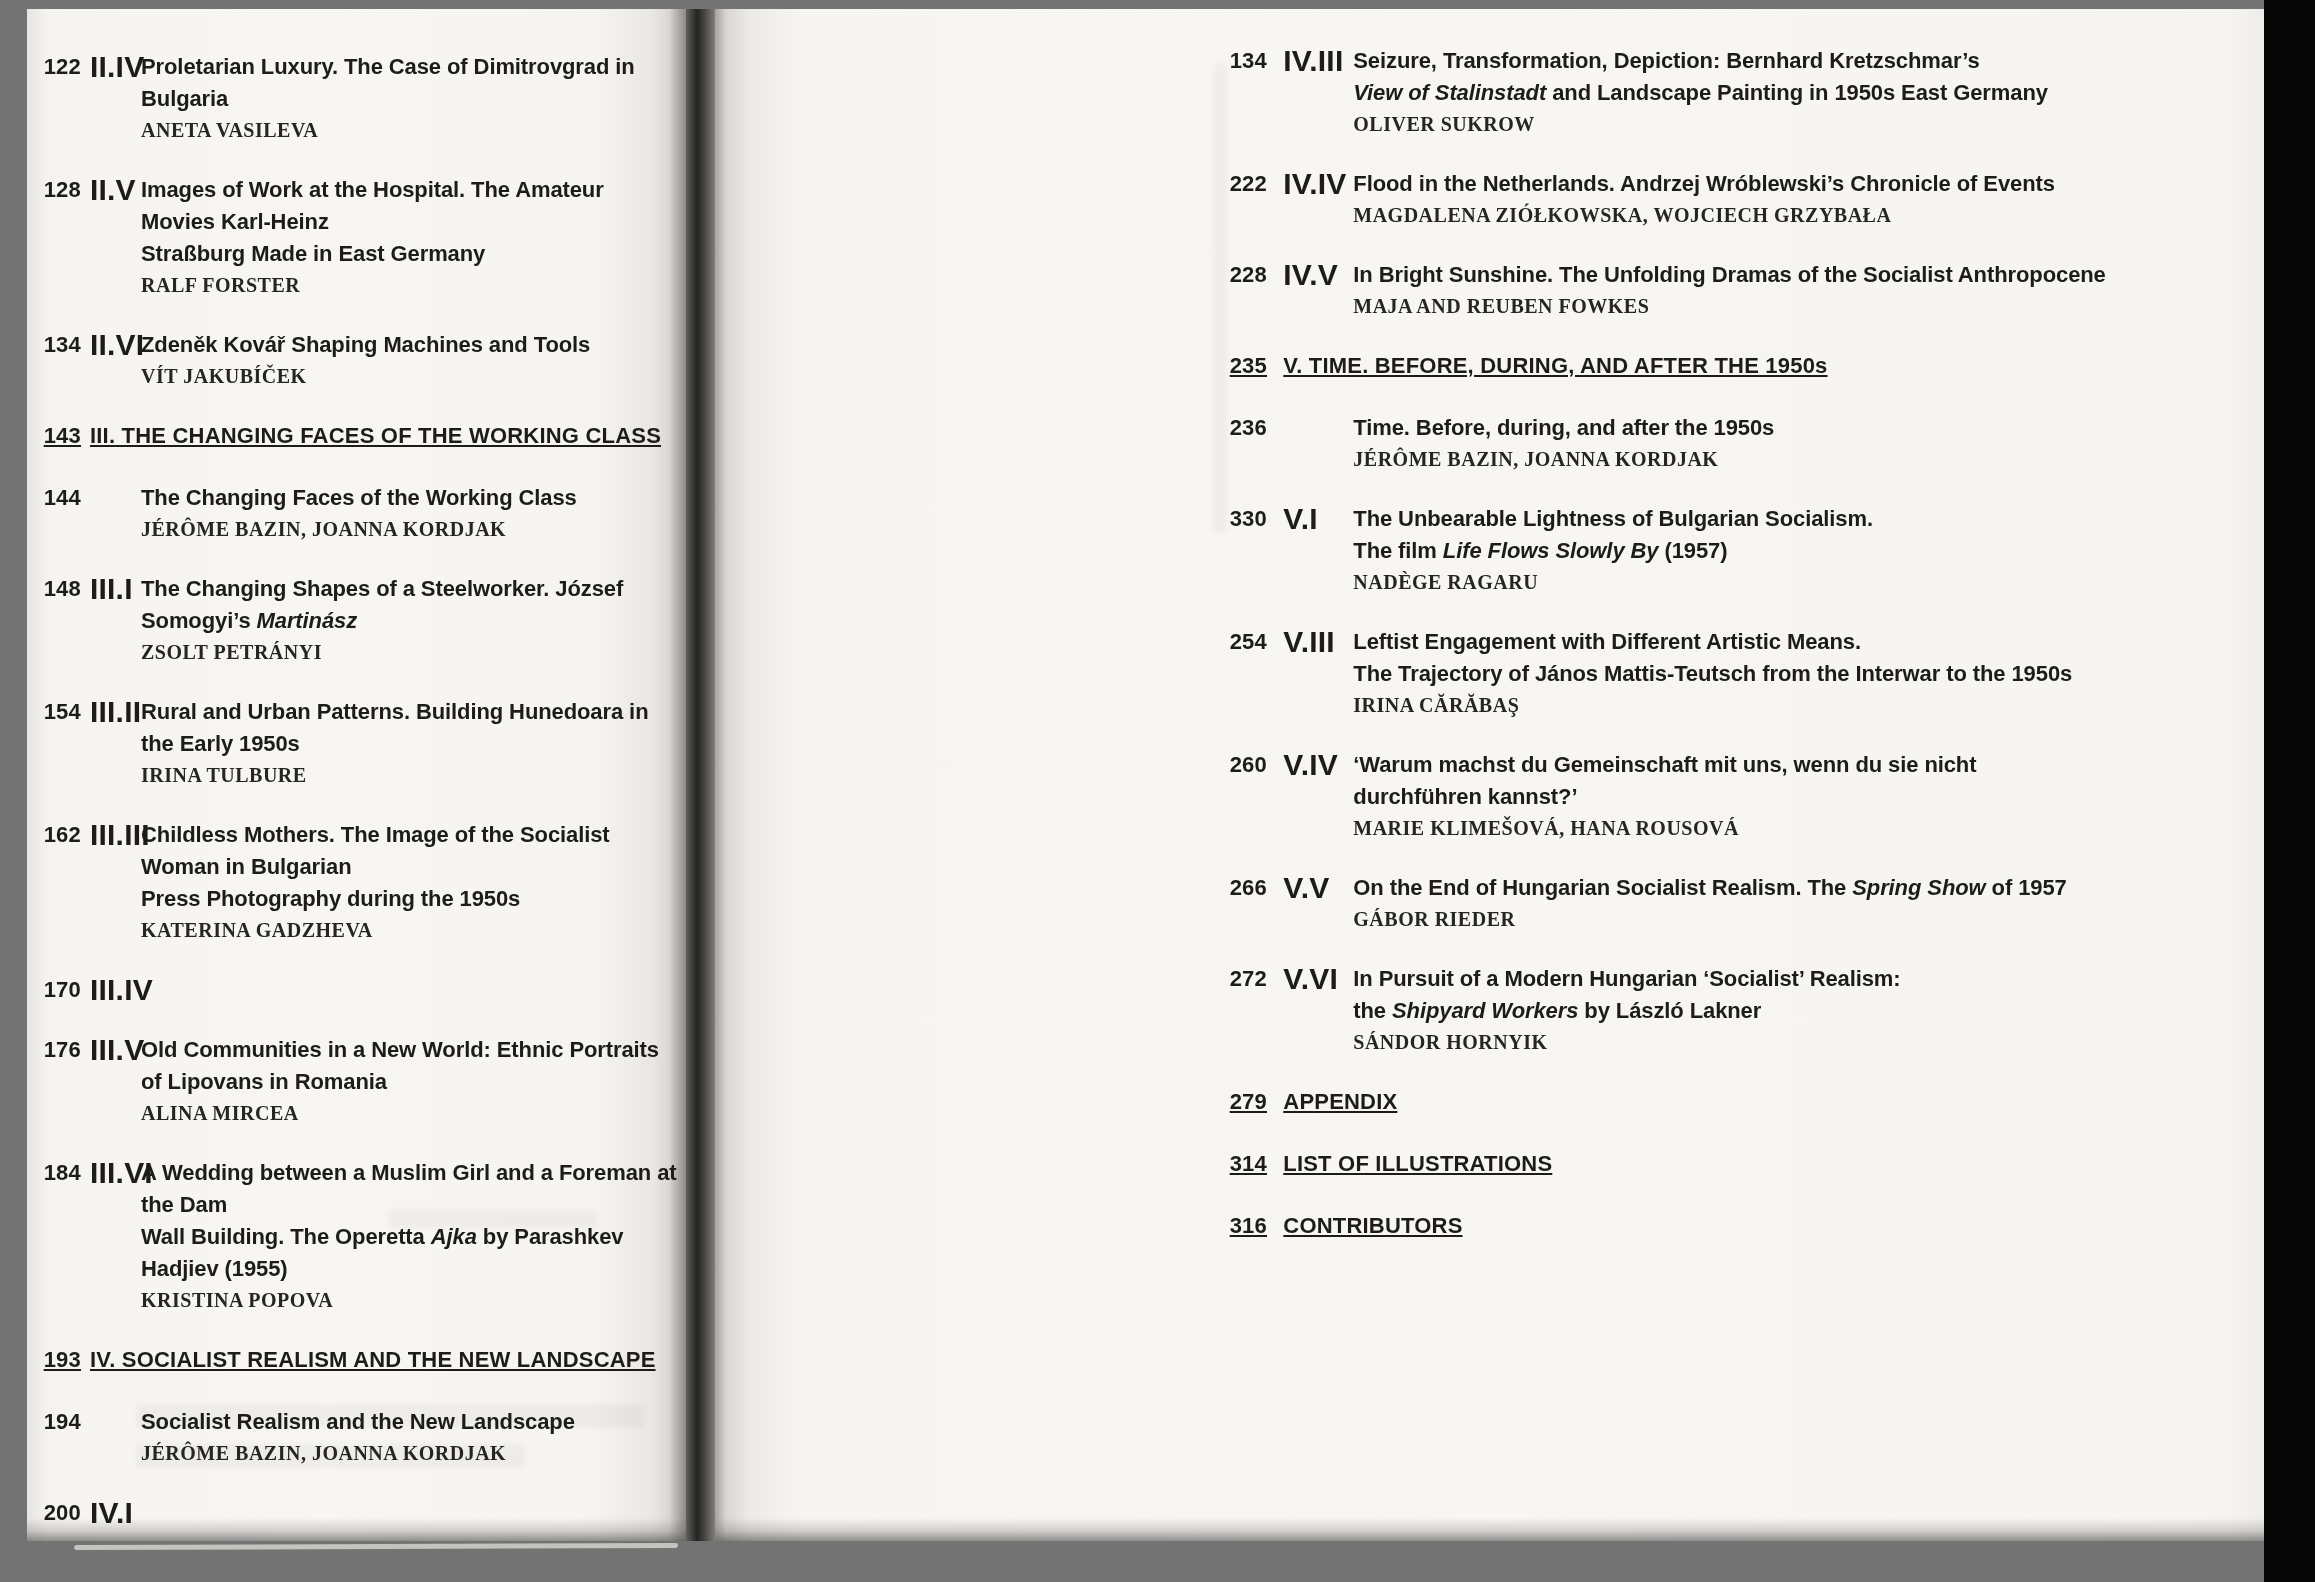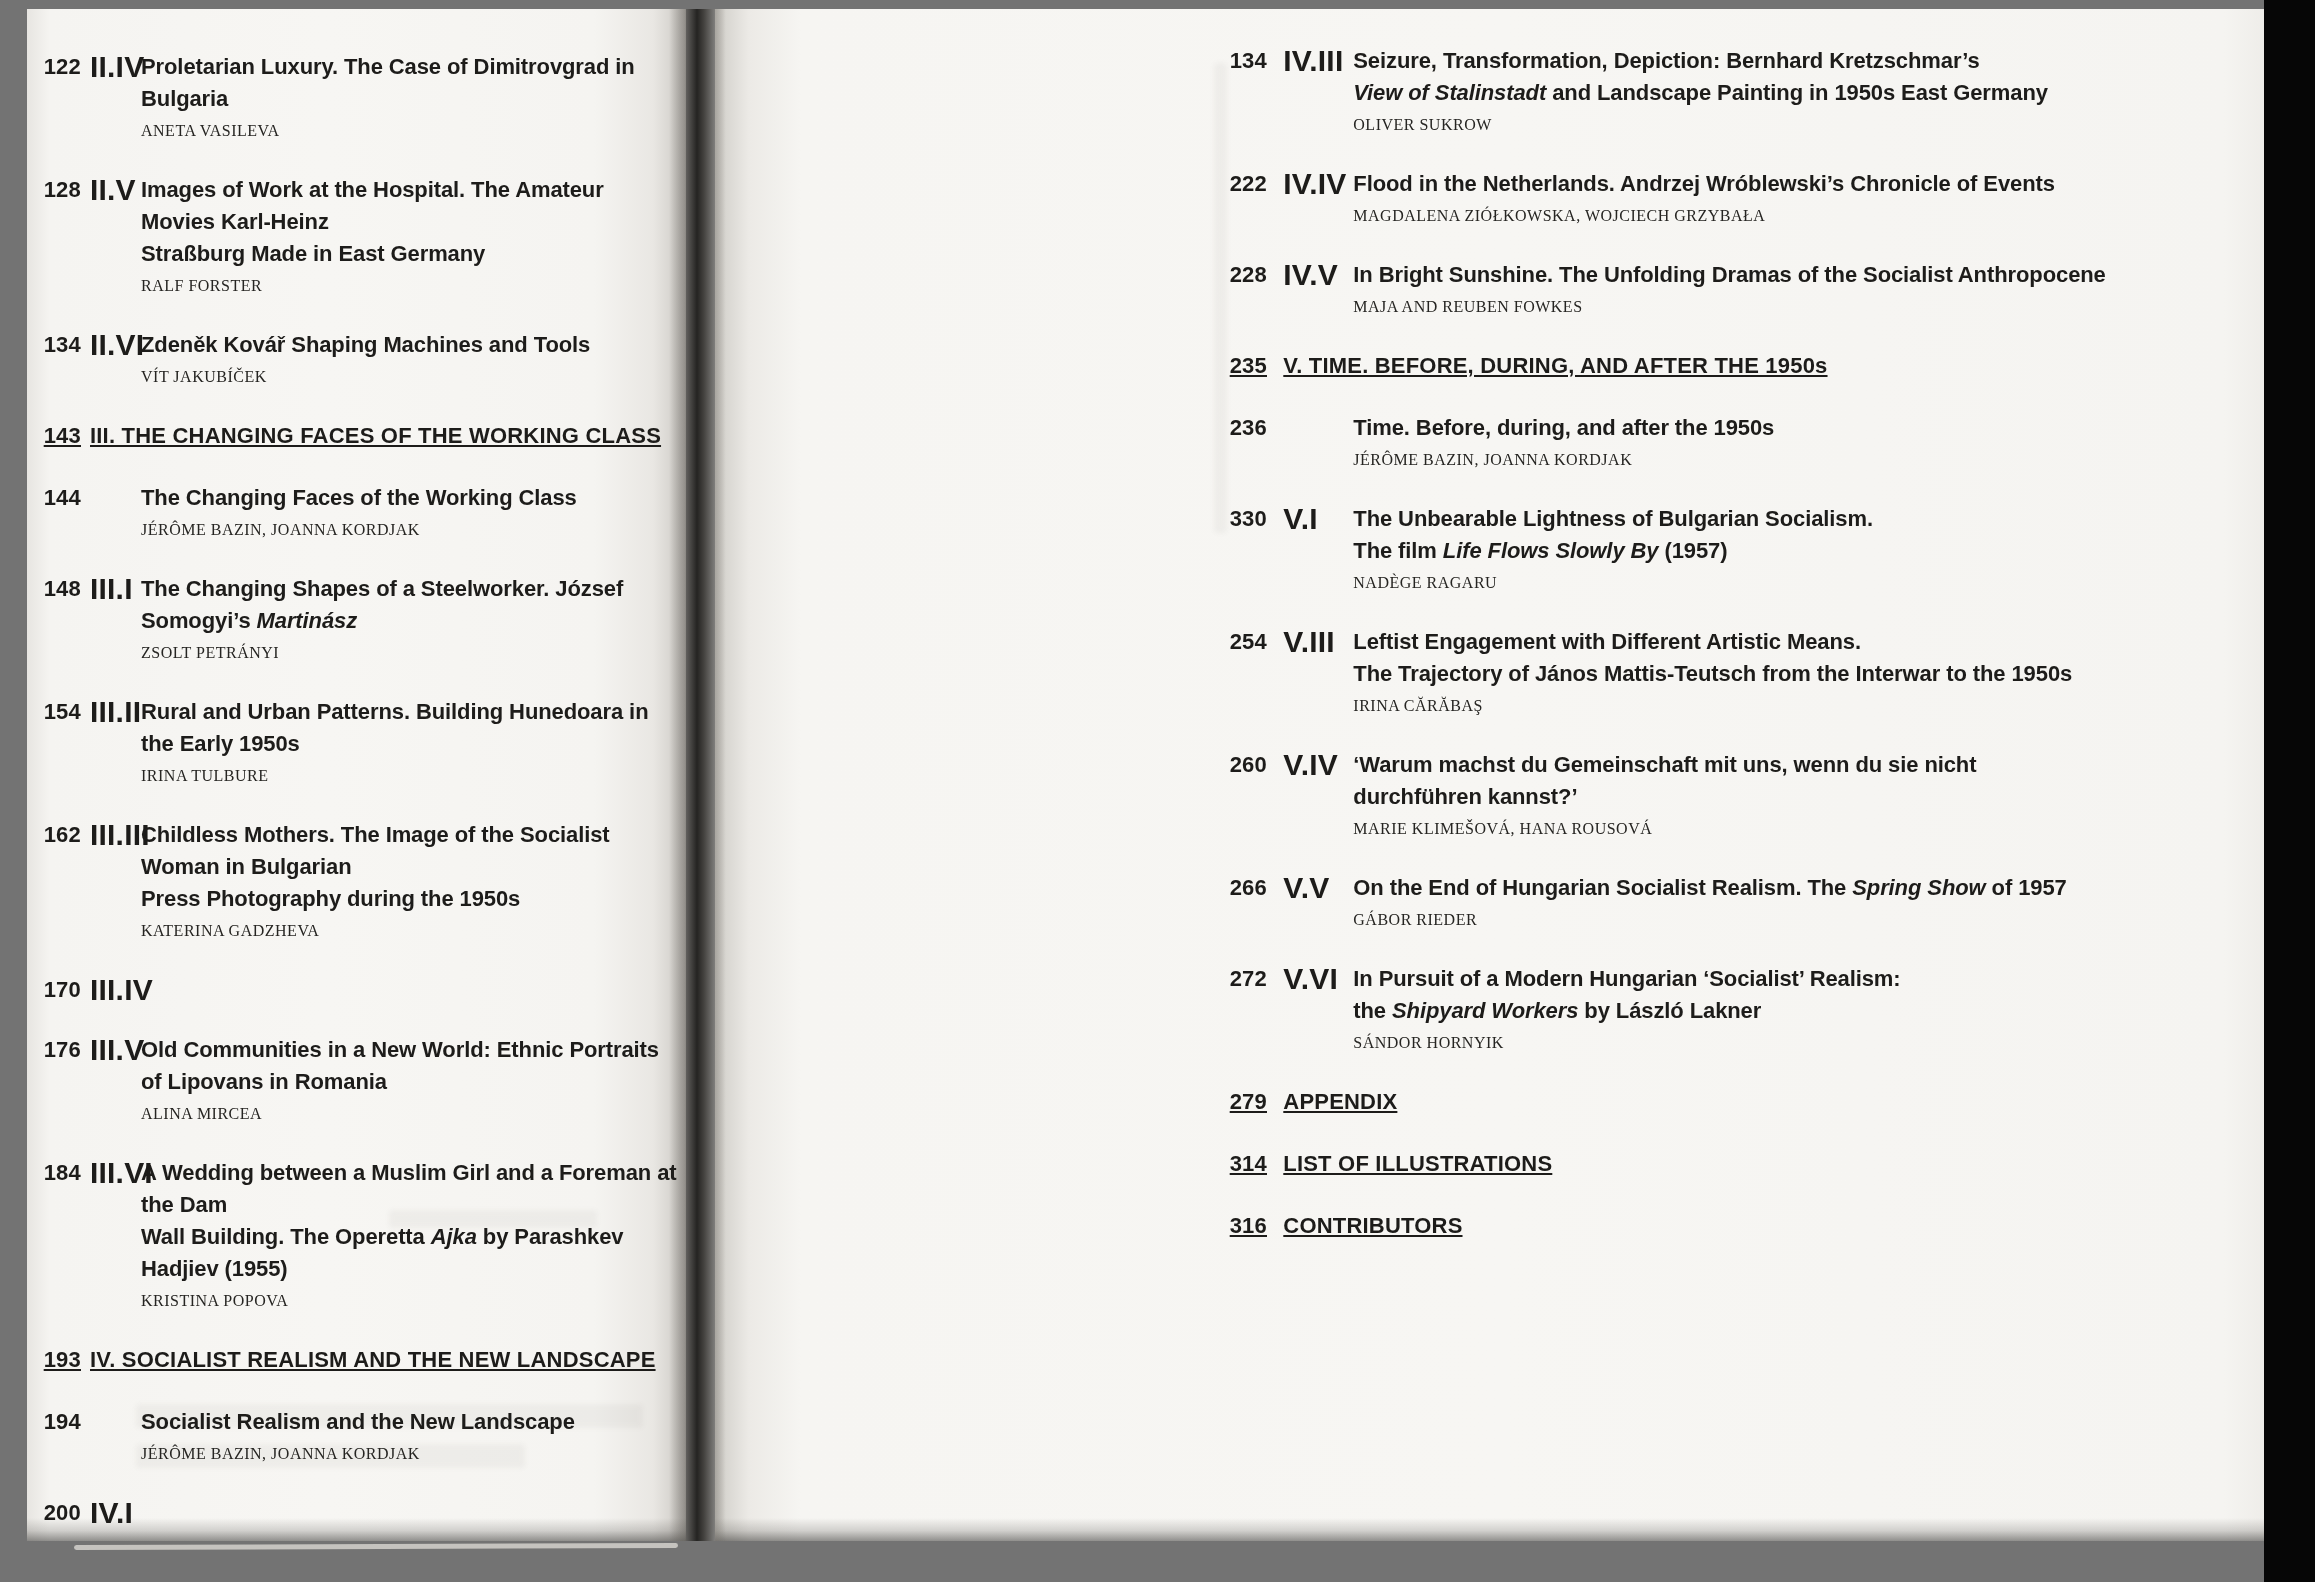--- a/index.html
+++ b/index.html
@@ -46,22 +46,22 @@
   .toc-left .pagenum{width:43px;margin-right:9px;}
   .toc-right .pagenum{width:42px;margin-right:16.3px;}
   .roman{flex:none;font-weight:700;font-size:30px;line-height:32px;letter-spacing:0.2px;}
   .toc-left .roman{width:51px;}
   .toc-right .roman{width:70px;}
   .titleblock{flex:1;min-width:0;}
   .title-line{font-weight:700;font-size:22px;line-height:32px;letter-spacing:-0.1px;}
   .title-line .it{font-style:italic;}
   .section .title-line{letter-spacing:0.2px;}
   .authors{
-    font-family:"Liberation Serif",serif;font-weight:400;
-    font-size:16px;line-height:31px;letter-spacing:0.5px;color:#262522;
+    font-family:"Liberation Serif",serif;font-weight:700;
+    font-size:20px;line-height:31px;letter-spacing:0.5px;color:#262522;
   }
 </style>
 </head>
 <body>
 
 <div class="scene">
 
   <div class="page page-left"></div>
   <div class="page page-right"></div>
   <div class="gutter"></div>

